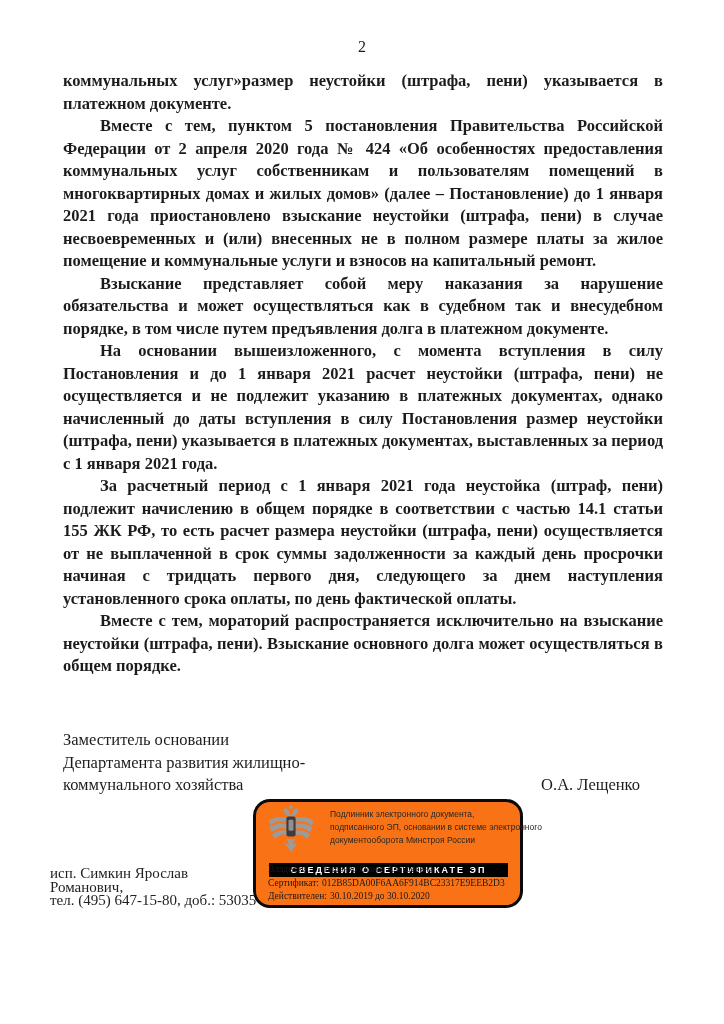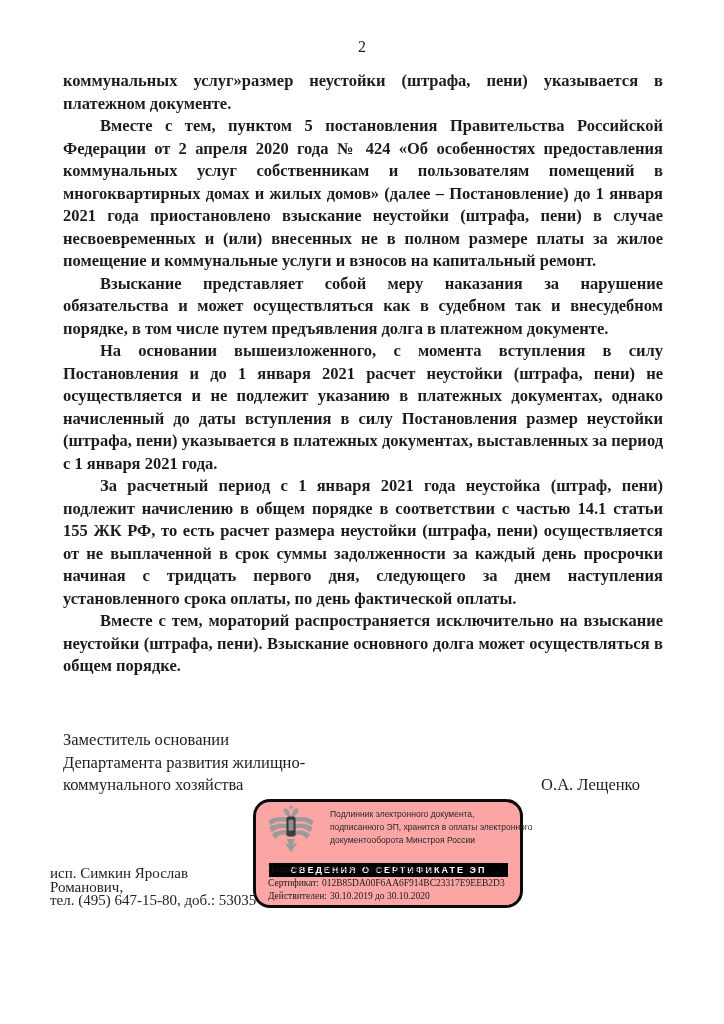--- a/index.html
+++ b/index.html
@@ -26,21 +26,21 @@
     position:absolute;left:63px;top:729px;width:577px;
     font-size:16.5px;line-height:22.5px;
   }
   .signature .sig-row{display:flex;justify-content:space-between;align-items:flex-end;}
   .executor{
     position:absolute;left:50px;top:867px;width:210px;
     font-size:15px;line-height:13.5px;color:#222;
   }
   .stamp{
     position:absolute;left:253px;top:799px;width:264px;height:103px;
-    border:3px solid #0a0a0a;border-radius:17px;background:#fca5a5;
+    border:3px solid #0a0a0a;border-radius:17px;background:#f97316;
   }
   .stamp-emblem{position:absolute;left:10px;top:2px;width:50px;height:50px;}
   .stamp-info{
     position:absolute;left:74px;top:6px;
     font-family:"Liberation Sans", sans-serif;
     font-size:8.5px;line-height:13px;color:#262626;white-space:nowrap;
   }
   .stamp-bar{
     position:absolute;left:13px;top:44px;width:239px;height:14px;
     background:#000;color:#fff;
@@ -103,21 +103,21 @@
 
           <path d="M25 42 L30 54 L35 42 Z"></path>
           <path d="M22 46 L30 58 L38 46 L30 50 Z"></path>
         </g>
         <rect x="24.5" y="15" width="11" height="24" rx="2.5" fill="#3c3c3c"></rect>
         <rect x="27" y="19" width="6" height="13" rx="1" fill="#8f8f8f"></rect>
       </svg>
     </div>
     <div class="stamp-info">
       <div>Подлинник электронного документа,</div>
-      <div>подписанного ЭП, хранится в оплаты электронного</div>
+      <div>подписанного ЭП, основании в системе электронного</div>
       <div>документооборота Минстроя России</div>
     </div>
     <div class="stamp-bar">СВЕДЕНИЯ О СЕРТИФИКАТЕ ЭП</div>
     <div class="stamp-rows">
       <div>
         <span class="lbl">Владелец:</span><span class="owner-name">Лещенко Олеся Алексеевна</span>
       </div>
       <div>
         <span class="lbl">Сертификат:</span><span>012B85DA00F6AA6F914BC23317E9EEB2D3</span>
       </div>

